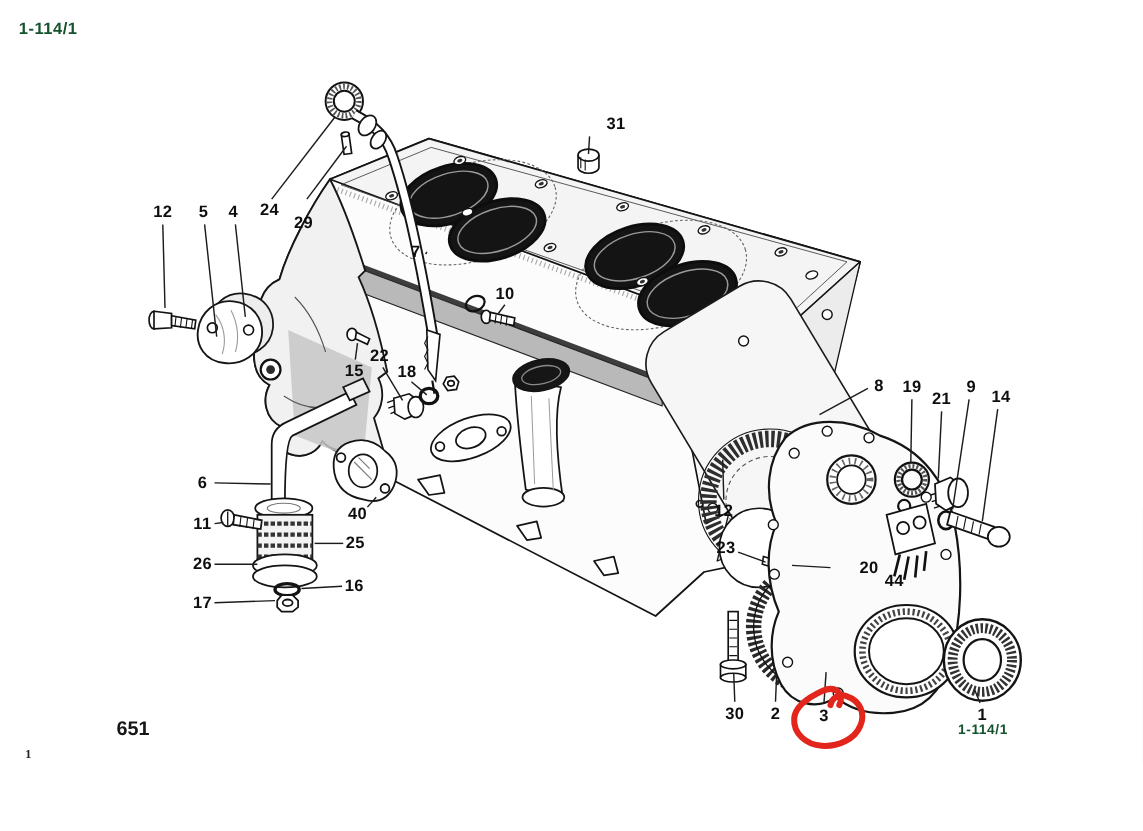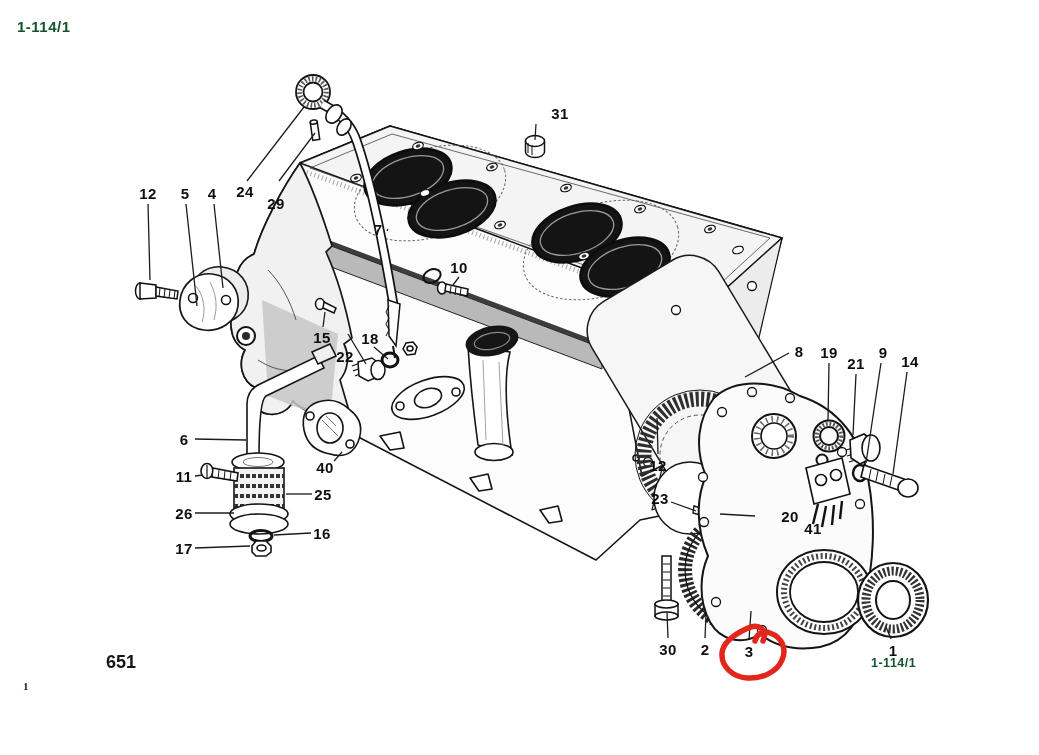--- a/index.html
+++ b/index.html
@@ -356,38 +356,38 @@
   <div style="position:absolute;left:0;top:0;width:100%;height:100%;pointer-events:none;">
       <div class="callout" style="left: 148px; top: 193px;">12</div>
       <div class="callout" style="left: 185px; top: 193px;">5</div>
       <div class="callout" style="left: 212px; top: 193px;">4</div>
       <div class="callout" style="left: 245px; top: 191px;">24</div>
       <div class="callout" style="left: 276px; top: 191px; margin-top: 12px;">29</div>
       <div class="callout" style="left: 560px; top: 113px;">31</div>
       <div class="callout" style="left: 378px; top: 229px;">7</div>
       <div class="callout" style="left: 459px; top: 267px;">10</div>
       <div class="callout" style="left: 322px; top: 337px;">15</div>
-      <div class="callout" style="left: 345px; top: 324px; margin-top: 32px;">22</div>
+      <div class="callout" style="left: 345px; top: 324px;">22</div>
       <div class="callout" style="left: 370px; top: 338px;">18</div>
       <div class="callout" style="left: 184px; top: 439px;">6</div>
       <div class="callout" style="left: 184px; top: 476px;">11</div>
       <div class="callout" style="left: 184px; top: 513px;">26</div>
       <div class="callout" style="left: 184px; top: 548px;">17</div>
       <div class="callout" style="left: 323px; top: 494px;">25</div>
       <div class="callout" style="left: 322px; top: 533px;">16</div>
       <div class="callout" style="left: 325px; top: 467px;">40</div>
       <div class="callout" style="left: 658px; top: 465px; text-align: center;">12</div>
       <div class="callout" style="left: 660px; top: 498px;">23</div>
       <div class="callout" style="left: 766px; top: 516px; margin-left: 24px;">20</div>
       <div class="callout" style="left: 799px; top: 351px;">8</div>
       <div class="callout" style="left: 829px; top: 352px;">19</div>
       <div class="callout" style="left: 856px; top: 363px;">21</div>
       <div class="callout" style="left: 883px; top: 352px;">9</div>
       <div class="callout" style="left: 910px; top: 361px;">14</div>
-      <div class="callout" style="left: 813px; top: 528px;">41</div>
+      <div class="callout" style="left: 813px; top: 528px;">44</div>
       <div class="callout" style="left: 668px; top: 649px;">30</div>
       <div class="callout" style="left: 705px; top: 649px;">2</div>
       <div class="callout" style="left: 749px; top: 651px;">3</div>
       <div class="callout" style="left: 893px; top: 650px;">1</div>
     </div>
 
   <div class="ref top-left">1-114/1</div>
   <div class="pageno">651</div>
   <div class="sheetno">1</div>
   <div class="ref bottom-right">1-114/1</div>

